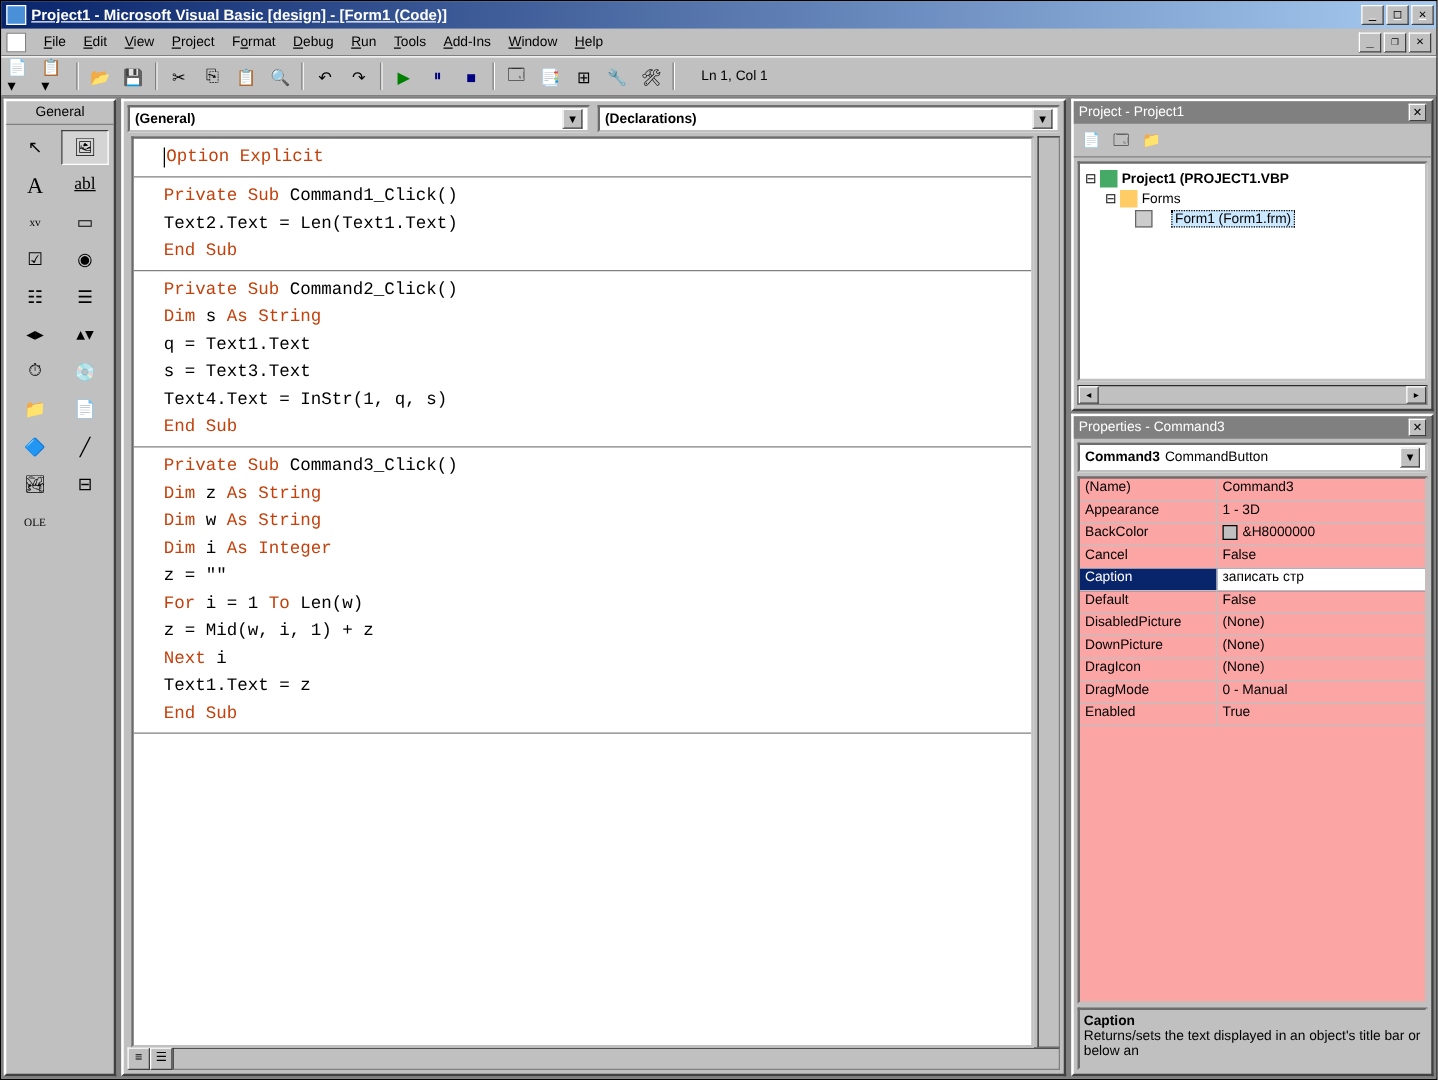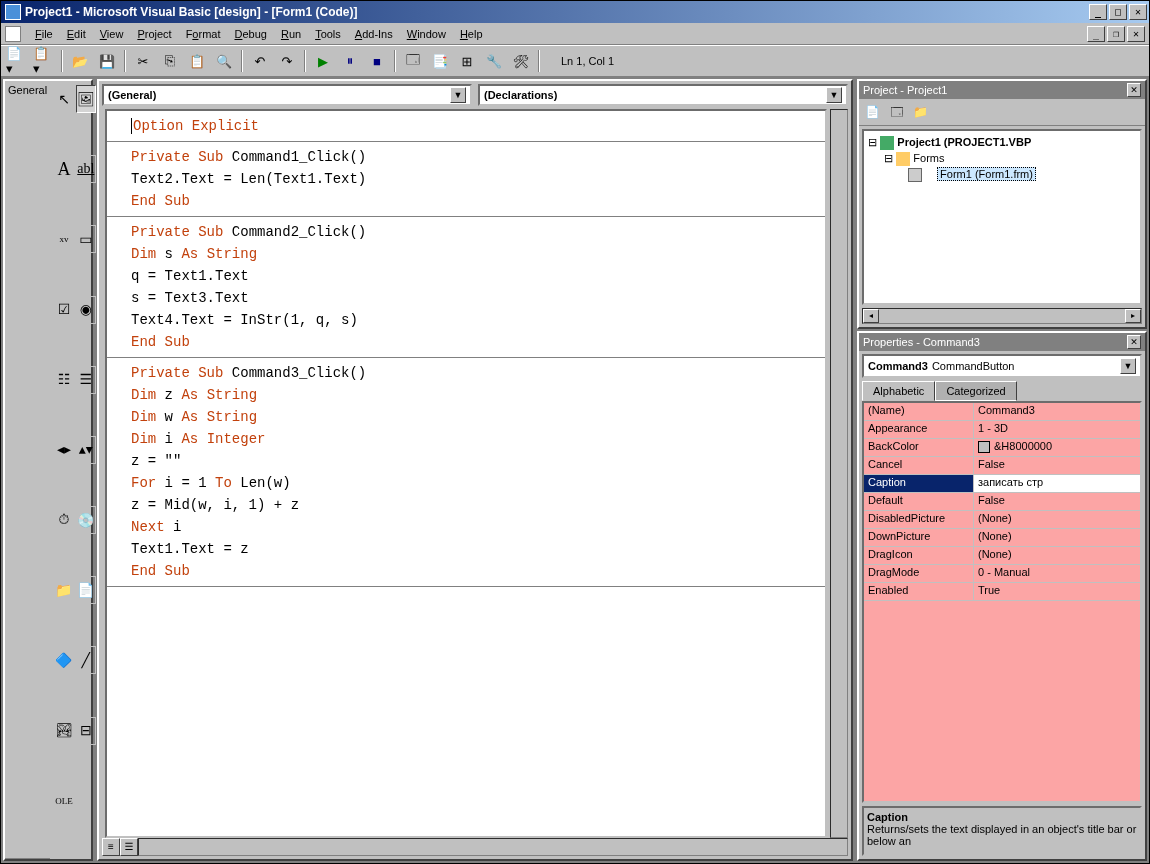--- a/index.html
+++ b/index.html
@@ -7,21 +7,21 @@
 
 .window {
   width: 1150px; height: 864px; background: #c0c0c0;
   border: 1px solid #000; display: flex; flex-direction: column;
   margin: 0; position: relative;
 }
 
 .titlebar {
   background: linear-gradient(to right, #08246b, #a6caf0);
   color: #fff; height: 22px; display: flex; align-items: center;
-  padding: 0 2px 0 4px; font-weight: bold; font-size: 12px;
+  padding: 0 2px 0 4px; font-weight: bold; font-size: 12px; text-decoration: underline;
 }
 .titlebar-icon { width: 16px; height: 16px; margin-right: 4px; background: #4a90d9; border: 1px solid #fff; }
 .titlebar-text { flex: 1; }
 .win-btns { display: flex; gap: 2px; }
 .win-btn {
   width: 18px; height: 16px; background: #c0c0c0;
   border: 1px solid #fff; border-right-color: #404040; border-bottom-color: #404040;
   font-family: "Marlett", monospace; font-size: 10px; line-height: 14px; text-align: center;
   color: #000; cursor: pointer;
 }
@@ -45,21 +45,21 @@
   cursor: pointer; font-size: 13px;
 }
 .tool-sep { width: 2px; height: 22px; border-left: 1px solid #808080; border-right: 1px solid #fff; margin: 0 2px; }
 .tool-status { margin-left: 16px; font-size: 11px; }
 
 .workspace { flex: 1; display: flex; background: #808080; overflow: hidden; }
 
 .toolbox {
   width: 90px; background: #c0c0c0; border: 2px solid;
   border-color: #fff #404040 #404040 #fff; margin: 2px;
-  display: flex; flex-direction: row;
+  display: flex; flex-direction: column;
 }
 .toolbox-title { text-align: center; padding: 3px; border-bottom: 1px solid #808080; font-size: 11px; }
 .toolbox-grid { display: grid; grid-template-columns: 1fr 1fr; gap: 2px; padding: 4px; }
 .toolbox-item {
   height: 28px; border: 1px solid #c0c0c0;
   display: flex; align-items: center; justify-content: center;
   cursor: pointer; font-size: 14px; font-family: serif;
 }
 .toolbox-item.sel { border-color: #404040 #fff #fff #404040; background: #d4d4d4; }
 
@@ -330,24 +330,20 @@
       <div class="pane" style="flex:1;">
         <div class="pane-title inactive">
           <span>Properties - Command3</span>
           <span class="pane-close">✕</span>
         </div>
         <div class="prop-combo">
           <b>Command3</b>
           <span>CommandButton</span>
           <span class="dd-arrow" style="margin-left:auto;">▼</span>
         </div>
-        <div class="tabs">
-          <div class="tab">Alphabetic</div>
-          <div class="tab inactive">Categorized</div>
-        </div>
         <div class="prop-grid" id="prop-grid">
             <div class="prop-row">
               <div class="prop-name">(Name)</div>
               <div class="prop-val">Command3</div>
             </div>
             <div class="prop-row">
               <div class="prop-name">Appearance</div>
               <div class="prop-val">1 - 3D</div>
             </div>
             <div class="prop-row">

